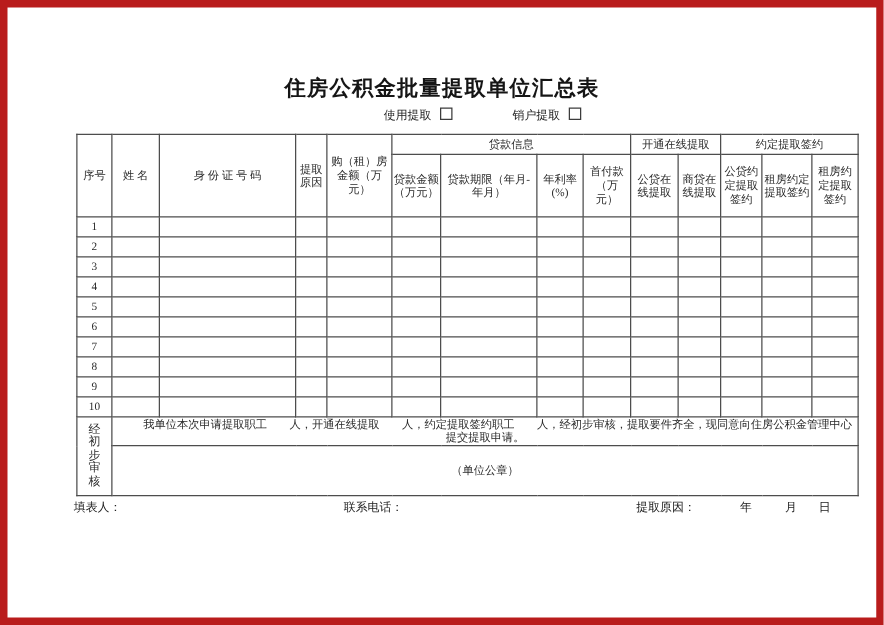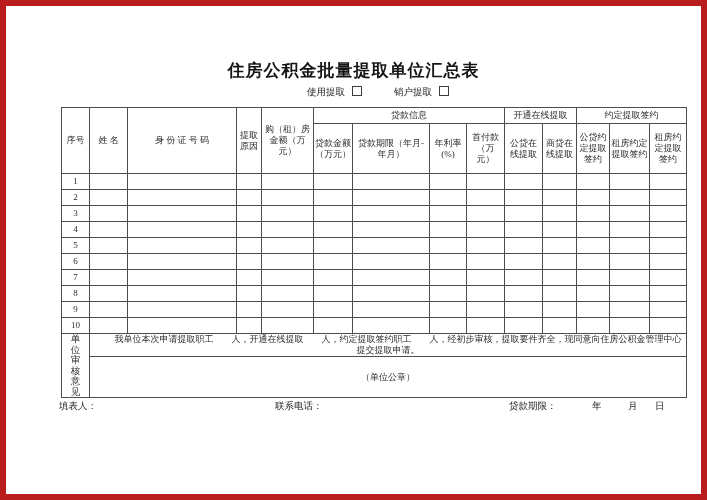--- a/index.html
+++ b/index.html
@@ -8,21 +8,21 @@
     font-family:"Liberation Serif","DejaVu Serif",serif;color:#222;
     box-sizing:border-box;border:6px solid #b91c1c;overflow:hidden;
   }
   .title{
     position:absolute;top:53px;left:0;width:100%;text-align:center;
     font-size:17px;font-weight:bold;letter-spacing:1px;color:#151515;
   }
   .checks{position:absolute;top:80px;left:0;width:100%;height:12px;font-size:9.5px;}
   .check{position:absolute;display:flex;gap:6px;}
   .check.use{left:301px;}
-  .check.close{left:388px;}
+  .check.close{left:404px;}
   .cbox{display:inline-block;width:8px;height:8px;border:1px solid #3c3c3c;background:#fff;margin-left:1px;}
   .info{position:absolute;top:88px;left:0;width:707px;height:12px;font-size:9.5px;}
   .info .unit-name{position:absolute;left:65px;}
   .info .unit-acct{position:absolute;left:545px;}
   table.sum{
     position:absolute;top:101px;left:55px;width:625px;
     border-collapse:collapse;table-layout:fixed;
   }
   table.sum th,table.sum td{
     border:1px solid #4d4d4d;font-weight:normal;font-size:9px;
@@ -265,32 +265,32 @@
           <td></td>
           <td></td>
           <td></td>
           <td></td>
           <td></td>
         </tr>
       </tbody>
     <tbody>
       <tr>
         <td class="vcell" rowspan="2">
-          <div class="vlabel">单位审核意见</div>
+          <div class="vlabel">经初步审核</div>
         </td>
         <td class="para-cell" colspan="13">我单位本次申请提取职工　　人，开通在线提取　　人，约定提取签约职工　　人，经初步审核，提取要件齐全，现同意向住房公积金管理中心提交提取申请。</td>
       </tr>
       <tr>
         <td class="stamp-cell" colspan="13">（单位公章）</td>
       </tr>
     </tbody>
   </table>
 
   <div class="footer">
     <span class="f-filler">填表人：</span>
     <span class="f-phone">联系电话：</span>
-    <span class="f-date">贷款期限：</span>
+    <span class="f-date">提取原因：</span>
     <span class="f-year">年</span>
     <span class="f-month">月</span>
     <span class="f-day">日</span>
   </div>
 
 </div>
 
 </body></html>

